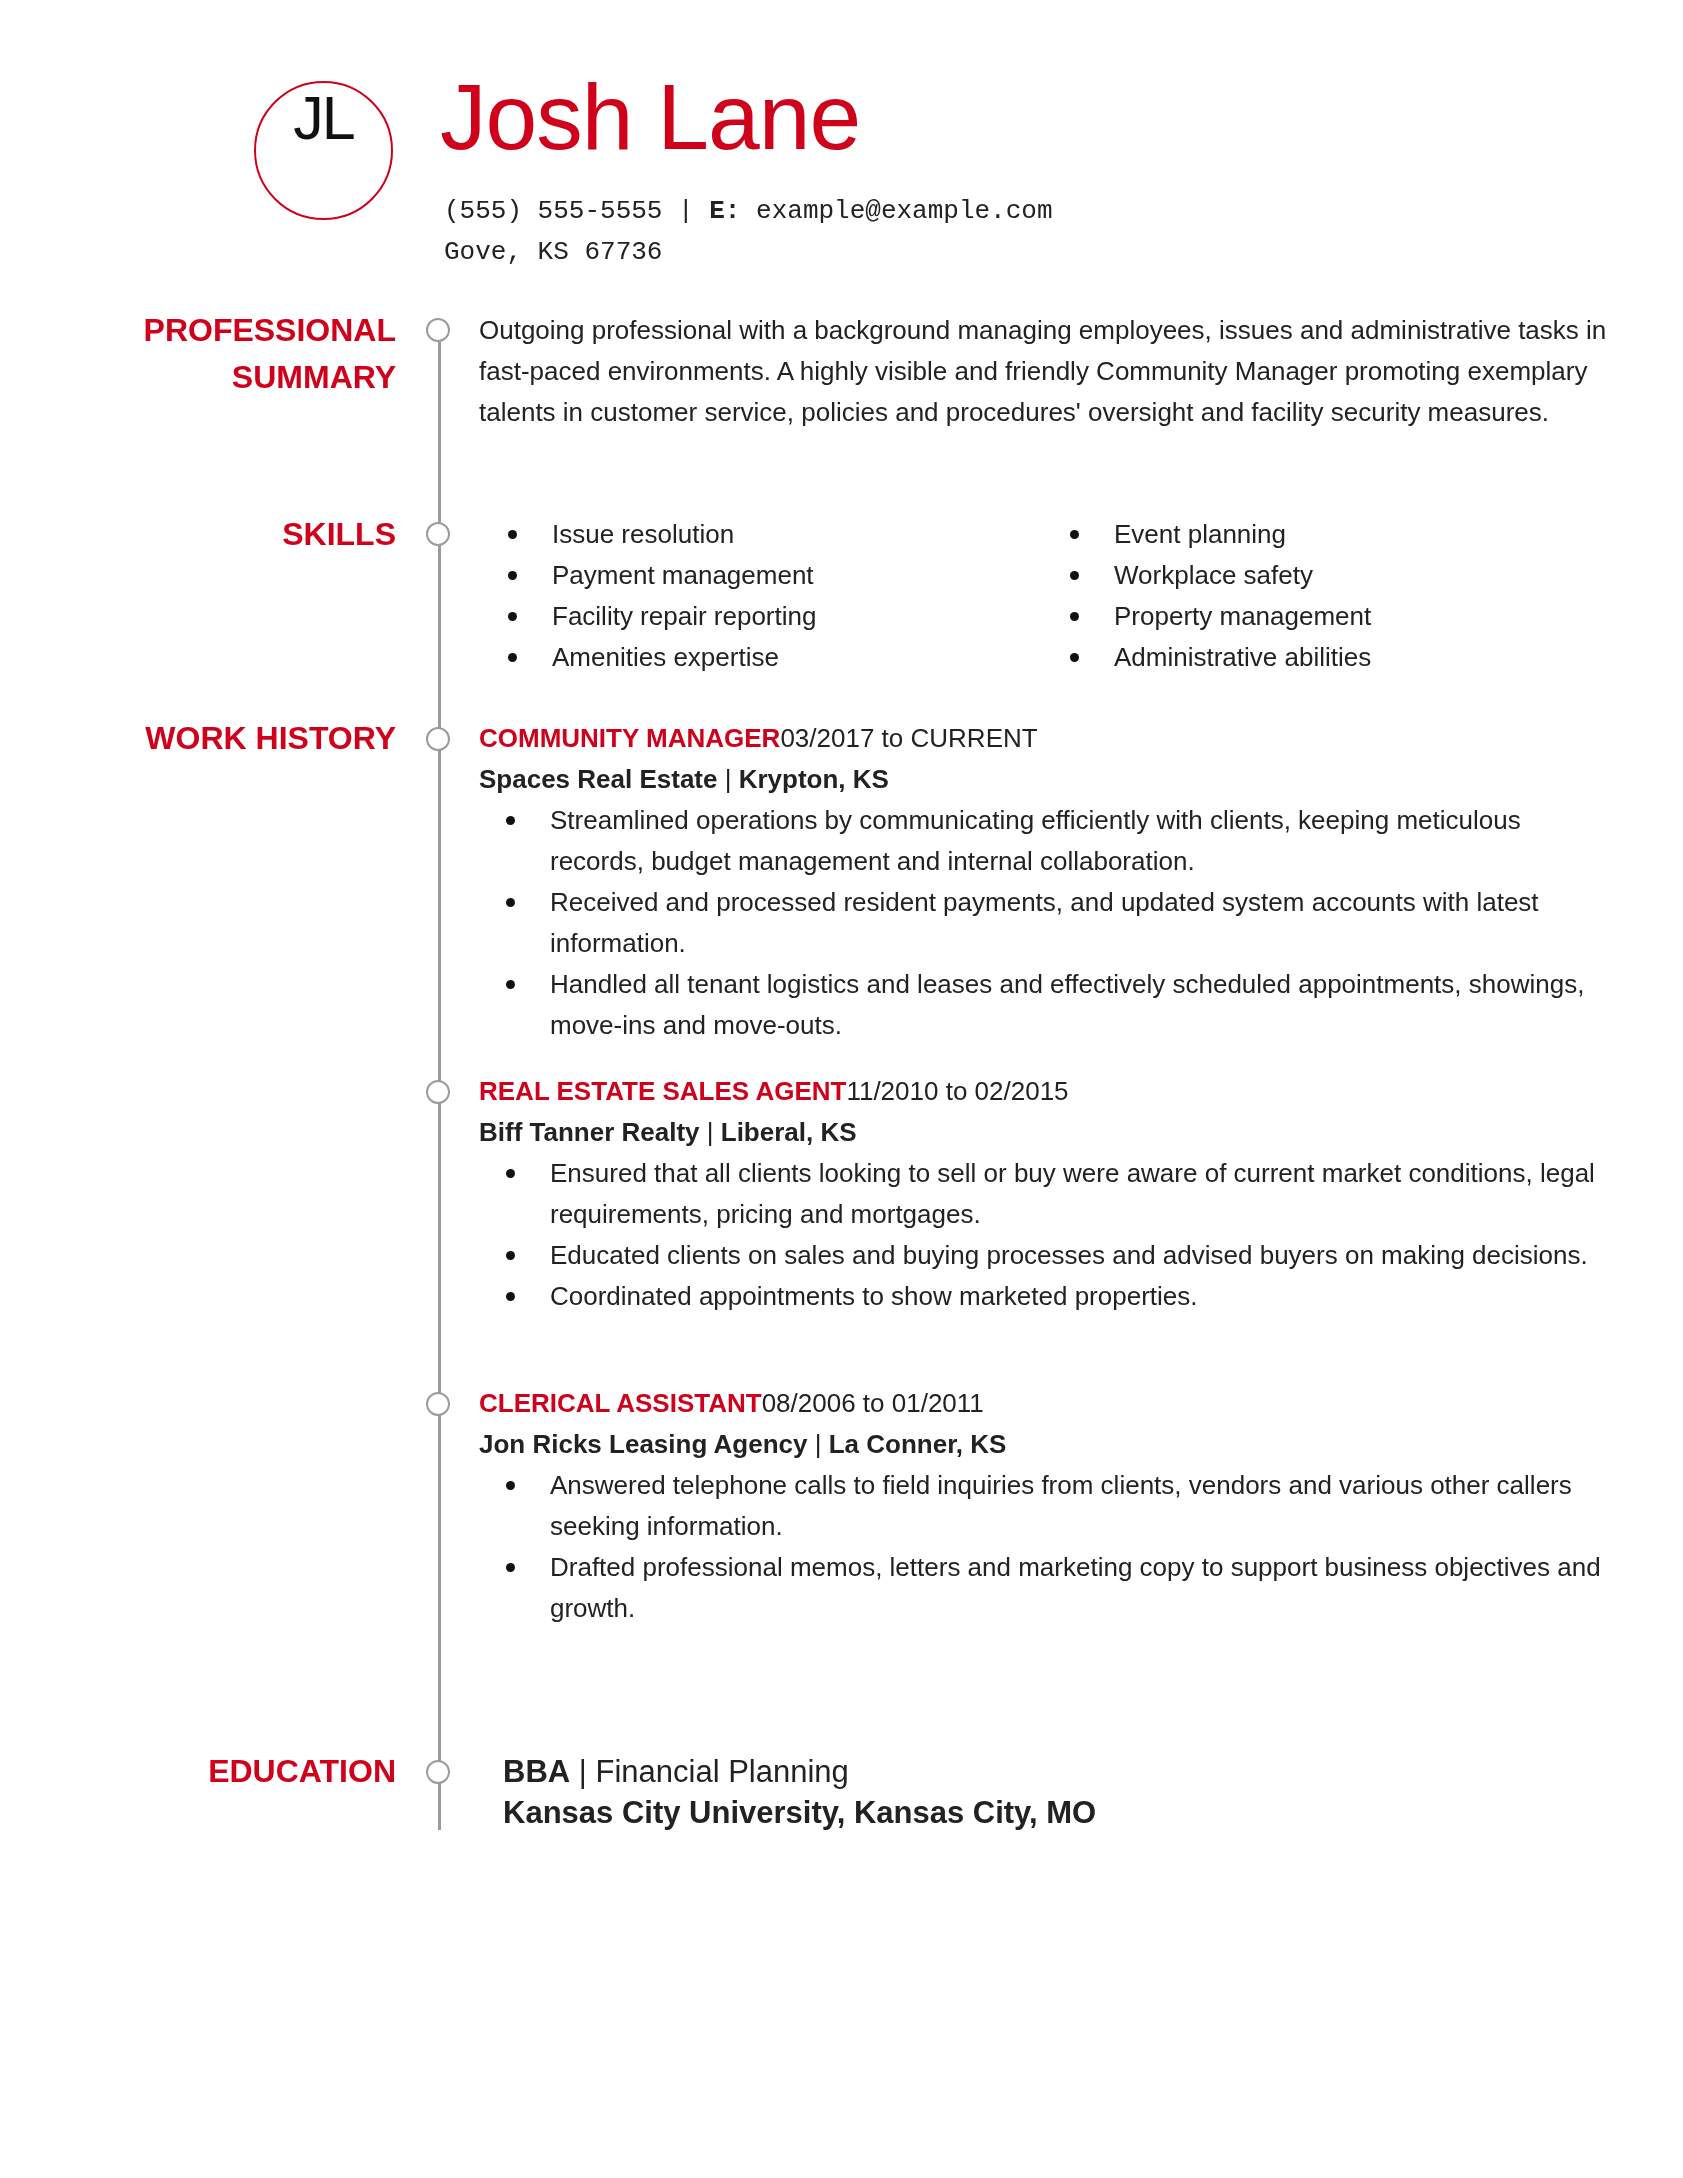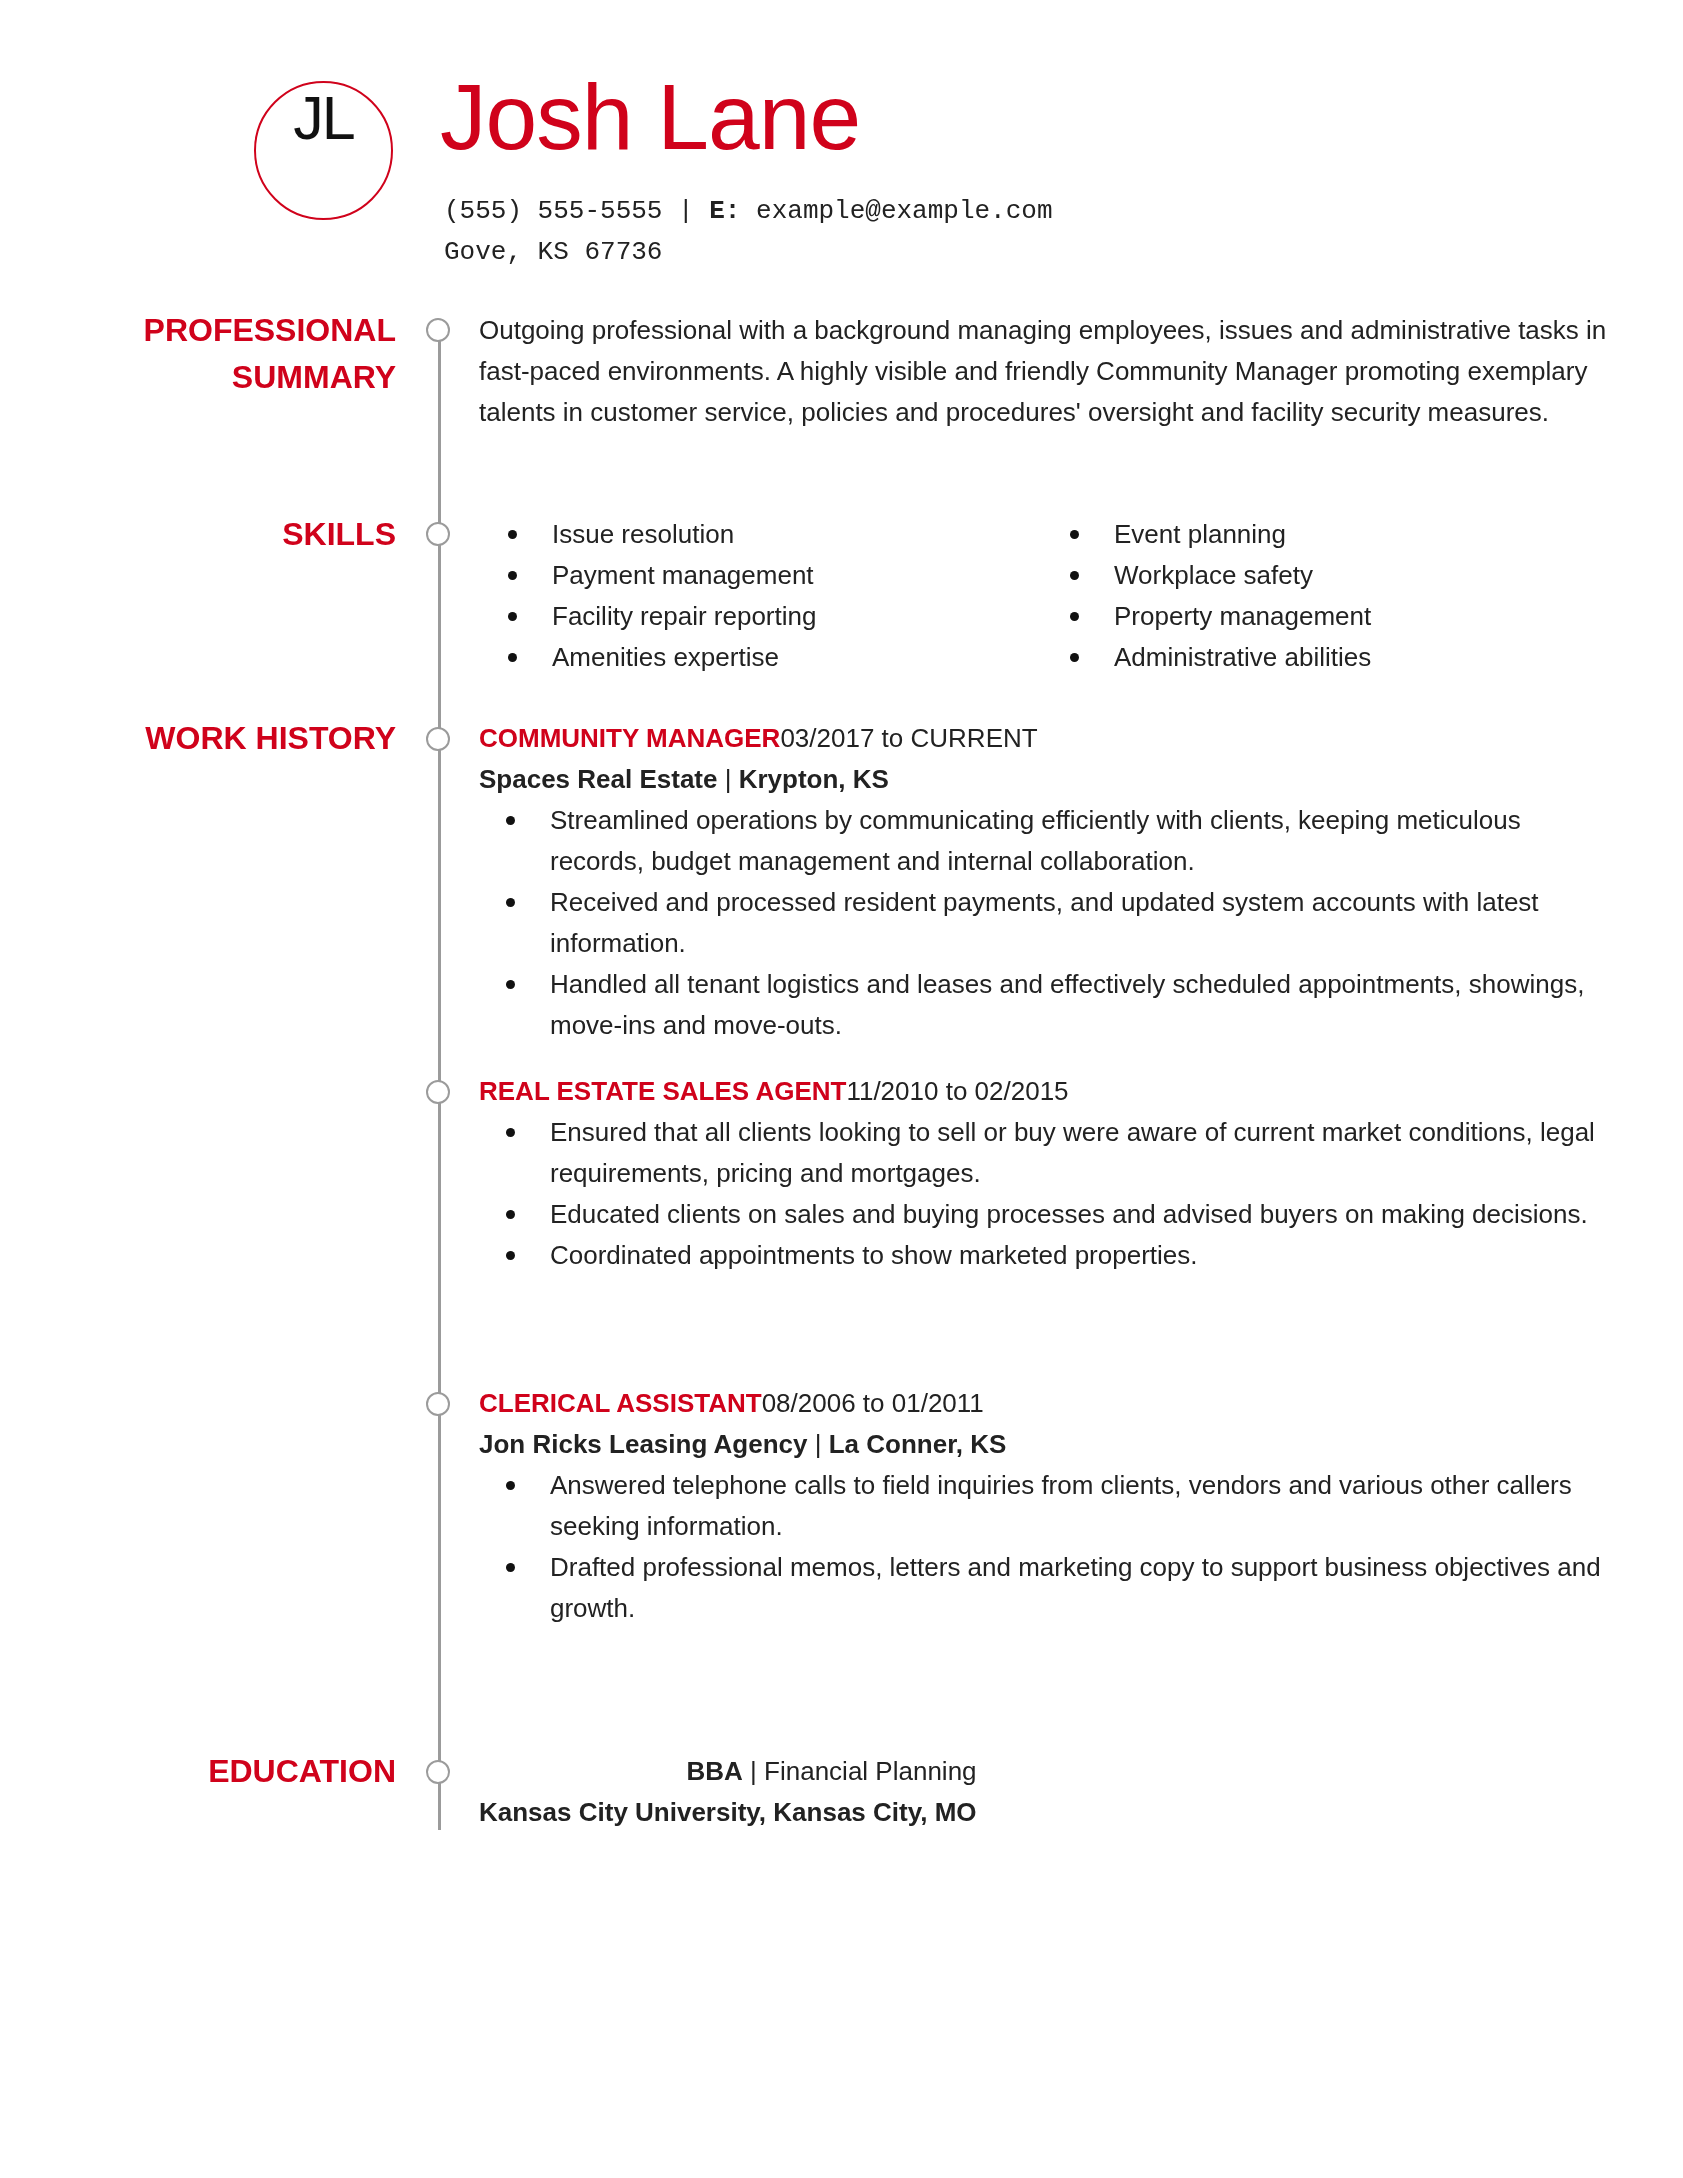--- a/index.html
+++ b/index.html
@@ -14,21 +14,21 @@
   .content { position:absolute; left:479px; width:1129px; font-size:26px; line-height:41px; color:#222; }
   .skills-col { position:absolute; top:514px; font-size:26px; line-height:41px; }
   .skills-col ul, .job ul { list-style:none; margin:0; padding:0; }
   .skills-col li, .job li { position:relative; padding-left:71px; }
   .skills-col li::before, .job li::before { content:""; position:absolute; left:27px; top:16px; width:9px; height:9px; border-radius:50%; background:#111; }
   .job { position:absolute; left:479px; width:1127px; font-size:26px; line-height:41px; }
   .job-head { display:flex; justify-content:flex-start; }
   .job-title { color:#d0021b; font-weight:bold; font-size:26px; }
   .job-date { color:#222; }
   .job-company { font-weight:bold; color:#222; }
-  .edu { position:absolute; left:479px; top:1751px; font-size:26px; line-height:41px;text-align:right; }
+  .edu { position:absolute; left:503px; top:1751px; font-size:31px; line-height:41px; }
   .edu b { font-weight:bold; }
 </style>
 </head>
 <body>
 
 <div class="monogram">
   <span>JL</span>
 </div>
 <div class="name">Josh Lane</div>
 <div class="contact">
@@ -85,20 +85,23 @@
     <li>Received and processed resident payments, and updated system accounts with latest information.</li>
     <li>Handled all tenant logistics and leases and effectively scheduled appointments, showings, move-ins and move-outs.</li>
   </ul>
 </div>
 
 <div class="job" style="top:1071px">
   <div class="job-head">
     <span class="job-title">REAL ESTATE SALES AGENT</span>
     <span class="job-date">11/2010 to 02/2015</span>
   </div>
+  <div class="job-company">
+    <span>Biff Tanner Realty</span><span style="font-weight:normal"> | </span><span>Liberal, KS</span>
+  </div>
   <ul>
     <li>Ensured that all clients looking to sell or buy were aware of current market conditions, legal requirements, pricing and mortgages.</li>
     <li>Educated clients on sales and buying processes and advised buyers on making decisions.</li>
     <li>Coordinated appointments to show marketed properties.</li>
   </ul>
 </div>
 
 <div class="job" style="top:1383px">
   <div class="job-head">
     <span class="job-title">CLERICAL ASSISTANT</span>

